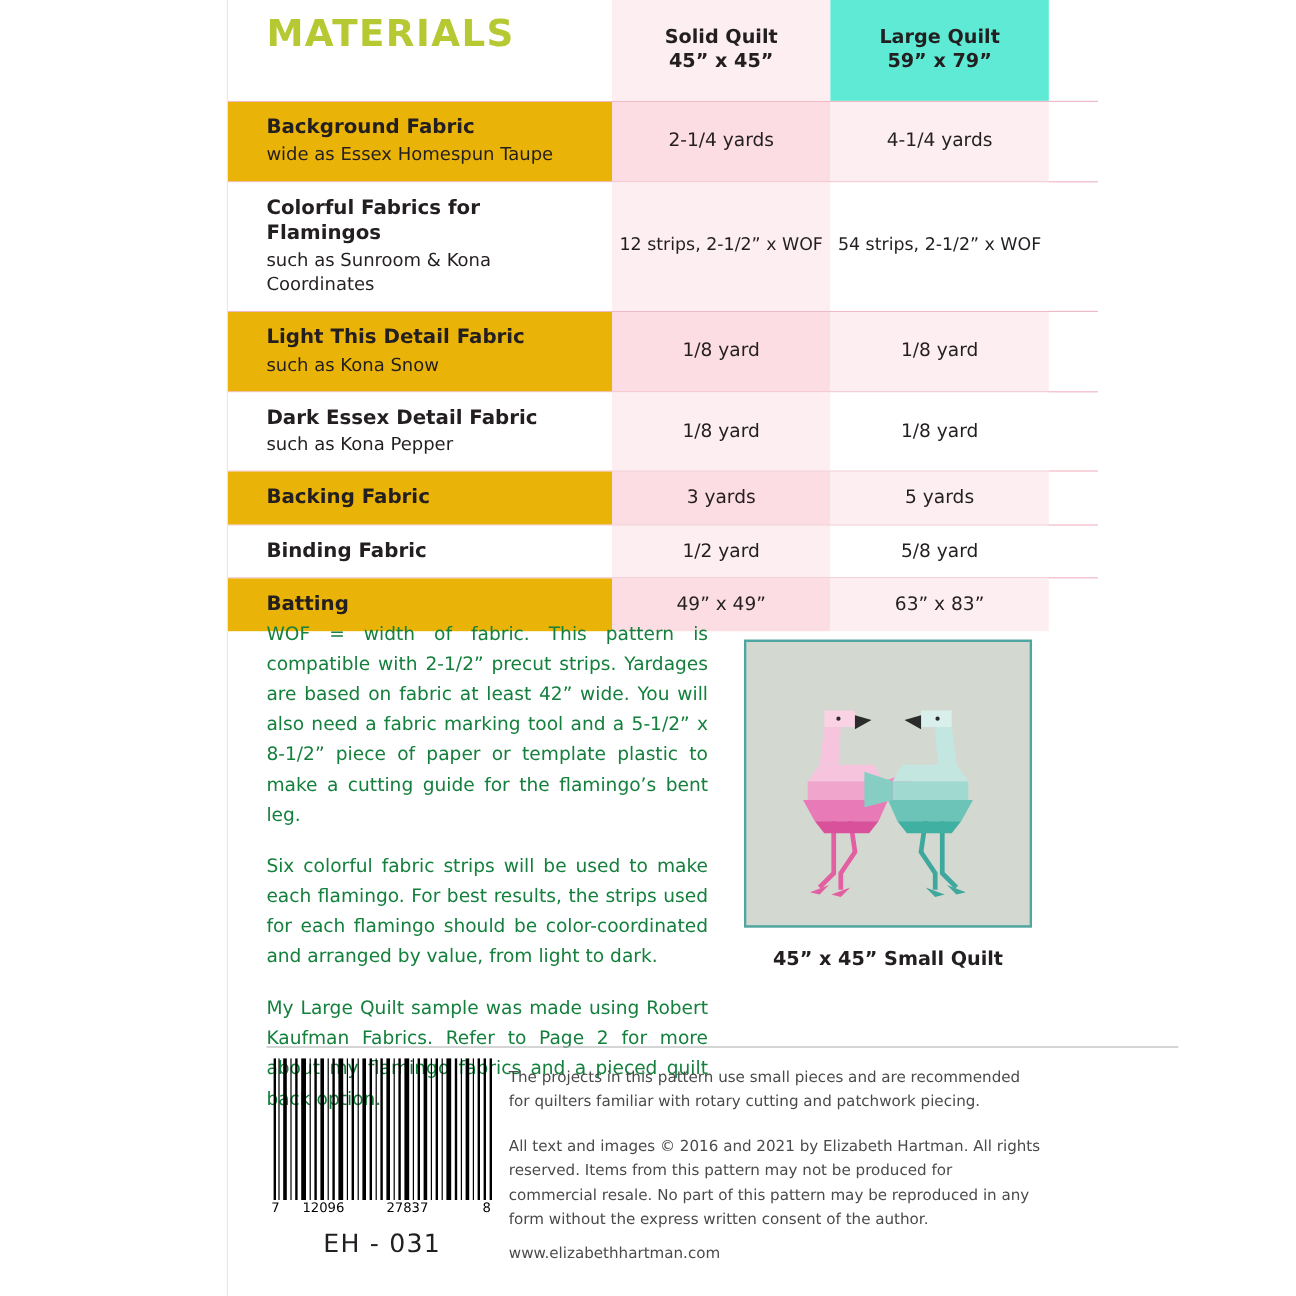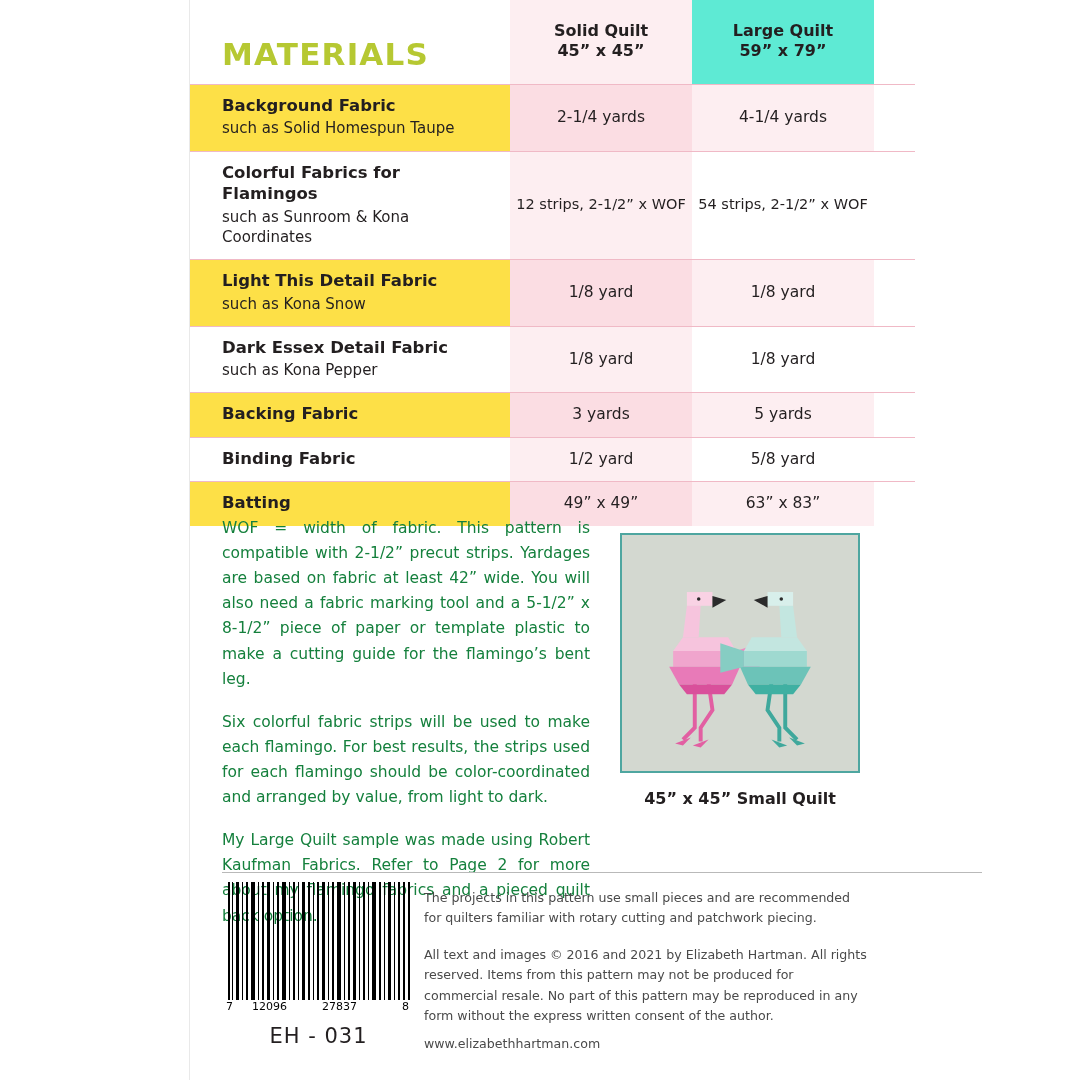--- a/index.html
+++ b/index.html
@@ -63,21 +63,21 @@
     justify-content: center;
     text-align: center;
     font-size: 15.5px;
     color: #231f20;
   }
   .cell-val.narrow { font-size: 14.5px; }
 
   .hdr { height: 84px; }
   .hdr .cell-name {
     display: flex;
-    align-items: flex-end;
+    align-items: flex-start;
     padding-left: 32px;
   }
   .materials-title {
     font-family: "DejaVu Sans", sans-serif;
     font-weight: bold;
     font-size: 31px;
     letter-spacing: 1.2px;
     color: #b6c832;
   }
   .hdr .cell-val {
@@ -95,21 +95,21 @@
     line-height: 1.3;
     color: #231f20;
   }
   .rowsub {
     font-size: 15px;
     line-height: 1.35;
     color: #231f20;
     margin-top: 2px;
   }
 
-  .band-pink .cell-name { background: #fde047; }
+  .band-pink .cell-name { background: #eab308; }
   .band-pink .cell-val:nth-of-type(2) { background: #fbdde3; }
   .band-pink .cell-val:nth-of-type(3) { background: #fdeef1; }
 
   .band-white .cell-name { background: #ffffff; }
   .band-white .cell-val:nth-of-type(2) { background: #fdeef1; }
   .band-white .cell-val:nth-of-type(3) { background: #ffffff; }
 
   .hdr .cell-name { background: #ffffff; }
   .hdr .cell-val:nth-of-type(2) { background: #fdeef1; }
   .hdr .cell-val:nth-of-type(3) { background: #5eead4; }
@@ -240,21 +240,21 @@
       <div class="cell-val">
         <span>Large Quilt</span>
         <span>59” x 79”</span>
       </div>
     </div>
     <div class="rowline"></div>
 
     <div class="trow band-pink">
       <div class="cell-name">
         <div class="rowname">Background Fabric</div>
-        <div class="rowsub">such as Solid Homespun Taupe</div>
+        <div class="rowsub">wide as Essex Homespun Taupe</div>
       </div>
       <div class="cell-val">2-1/4 yards</div>
       <div class="cell-val">4-1/4 yards</div>
     </div>
     <div class="rowline"></div>
 
     <div class="trow band-white">
       <div class="cell-name">
         <div class="rowname">Colorful Fabrics for Flamingos</div>
         <div class="rowsub">such as Sunroom &amp; Kona Coordinates</div>

